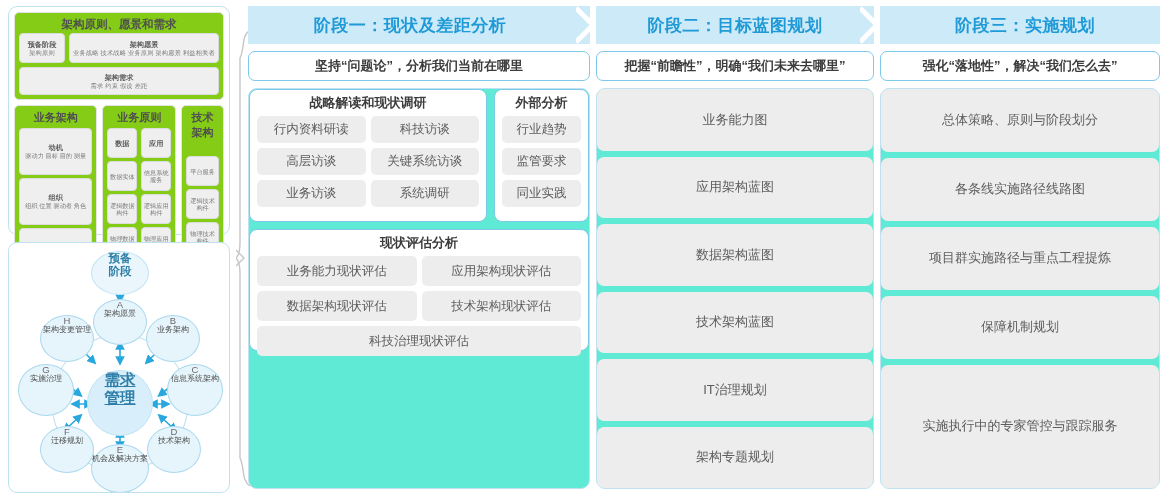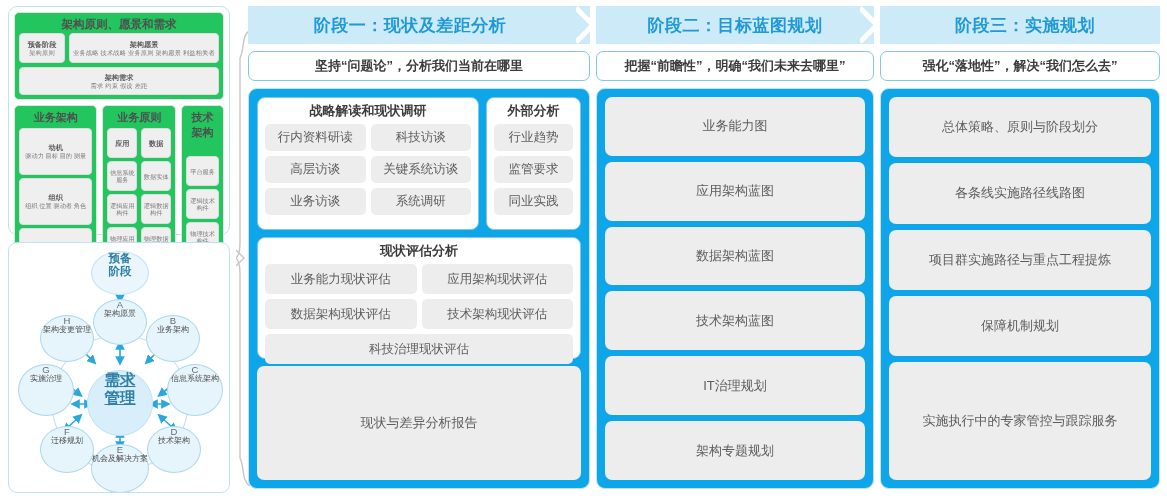--- a/index.html
+++ b/index.html
@@ -32,21 +32,21 @@
   }
 
   
   .gbox{
     background:#efefef;border:1px solid #dcdcdc;border-radius:4px;
     box-sizing:border-box;
     display:flex;flex-direction:column;align-items:center;justify-content:center;
     text-align:center;color:#6b6b6b;
   }
   .gbox-outer{
-    background:#22c55e;border:1px solid #e2e2e2;border-radius:5px;
+    background:#84cc16;border:1px solid #e2e2e2;border-radius:5px;
     box-sizing:border-box;padding:4px;
   }
   .f-title{font-size:11.5px;font-weight:bold;color:#4f4f4f;line-height:1.25;}
   .f-sub{font-size:6.2px;color:#7a7a7a;line-height:1.3;letter-spacing:.2px;}
   .f-head{font-size:7.2px;font-weight:bold;color:#5d5d5d;line-height:1.25;}
   .f-tiny{font-size:6.2px;color:#7a7a7a;line-height:1.25;}
 
   .row1{display:flex;gap:4px;margin-top:2px;}
   .cellA{width:46px;height:30px;}
   .cellB{flex:1;height:30px;}
@@ -110,22 +110,22 @@
 
   .phase-sub{
     margin-top:7px;height:30px;
     border:1px solid #7ec9ea;border-radius:7px;background:#ffffff;
     display:flex;align-items:center;justify-content:center;
     font-size:13px;font-weight:bold;color:#3c3c3c;
     box-sizing:border-box;
   }
   .phase-body{
     margin-top:7px;height:401px;
-    border:1px solid #bfe2f2;border-radius:9px;background:#0ea5e9;
-    box-sizing:border-box;padding:8px;
+    border:1px solid #bfe2f2;border-radius:9px;background:#5eead4;
+    box-sizing:border-box;
     display:flex;flex-direction:column;
   }
 
   
   .p1-top{display:flex;gap:7px;height:133px;}
   .card{
     border:1px solid #7ec9ea;border-radius:8px;background:#ffffff;
     box-sizing:border-box;padding:6px 7px 7px;
   }
   .card-title{
@@ -206,44 +206,44 @@
             <div class="f-head">功能</div>
             <div class="f-tiny">服务 流程 控制 功能</div>
           </div>
         </div>
 
         <div class="gbox-outer col-is">
           <div class="col-head">业务原则</div>
           <div class="is-split">
             <div class="is-sub">
               <div class="gbox stackbox" style="height:14px;">
+                  <div class="f-head">数据</div>
+                </div>
+              <div class="gbox stackbox" style="height:16px;">
+                  <div class="f-tiny">数据实体</div>
+                </div>
+              <div class="gbox stackbox" style="height:24px;">
+                  <div class="f-tiny">逻辑数据构件</div>
+                </div>
+              <div class="gbox stackbox" style="height:24px;margin-bottom:0;">
+                  <div class="f-tiny">物理数据构件</div>
+                </div>
+            </div>
+            <div class="is-sub">
+              <div class="gbox stackbox" style="height:14px;">
                   <div class="f-head">应用</div>
                 </div>
               <div class="gbox stackbox" style="height:24px;">
                   <div class="f-tiny">信息系统服务</div>
                 </div>
               <div class="gbox stackbox" style="height:24px;">
                   <div class="f-tiny">逻辑应用构件</div>
                 </div>
               <div class="gbox stackbox" style="height:24px;margin-bottom:0;">
                   <div class="f-tiny">物理应用构件</div>
-                </div>
-            </div>
-            <div class="is-sub">
-              <div class="gbox stackbox" style="height:14px;">
-                  <div class="f-head">数据</div>
-                </div>
-              <div class="gbox stackbox" style="height:16px;">
-                  <div class="f-tiny">数据实体</div>
-                </div>
-              <div class="gbox stackbox" style="height:24px;">
-                  <div class="f-tiny">逻辑数据构件</div>
-                </div>
-              <div class="gbox stackbox" style="height:24px;margin-bottom:0;">
-                  <div class="f-tiny">物理数据构件</div>
                 </div>
             </div>
           </div>
         </div>
 
         <div class="gbox-outer col-ta">
           <div class="col-head">技术架构</div>
           <div class="gbox stackbox" style="height:22px;margin-top:16px;">
               <div class="f-tiny">平台服务</div>
             </div>
@@ -391,21 +391,20 @@
           <div class="card-title">现状评估分析</div>
           <div class="pill-grid">
             <div class="pill">业务能力现状评估</div>
             <div class="pill">应用架构现状评估</div>
             <div class="pill">数据架构现状评估</div>
             <div class="pill">技术架构现状评估</div>
             <div class="pill full">科技治理现状评估</div>
           </div>
         </div>
 
-        <div class="report">现状与差异分析报告</div>
       </div>
     </div>
 
     <div class="phase ph2">
       <div class="phase-head">
         <span>阶段二：目标蓝图规划</span>
         <span class="chev">
           <svg width="34" height="38" viewBox="0 0 34 38">
               <path d="M0,0 L20,19 L0,38 L-2,38 L-2,0 Z" fill="#cdeaf8"></path>
               <path d="M0,2 L17,19 L0,36" fill="none" stroke="#ffffff" stroke-width="5"></path>

